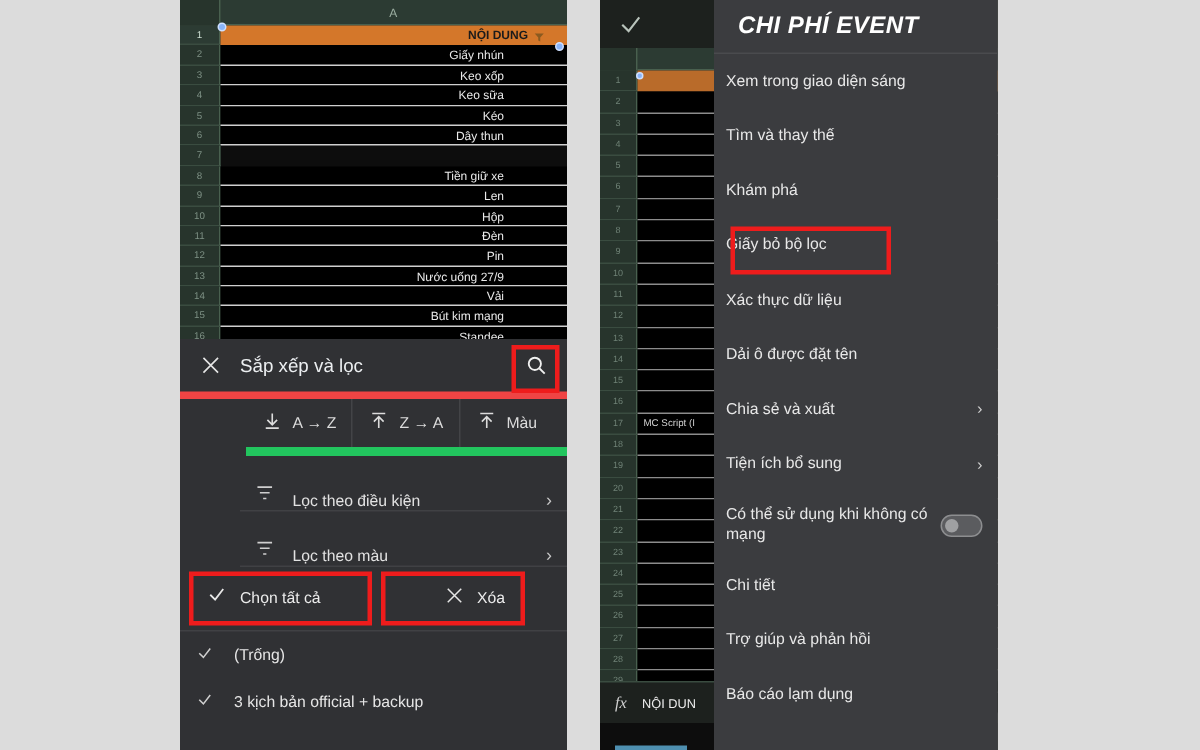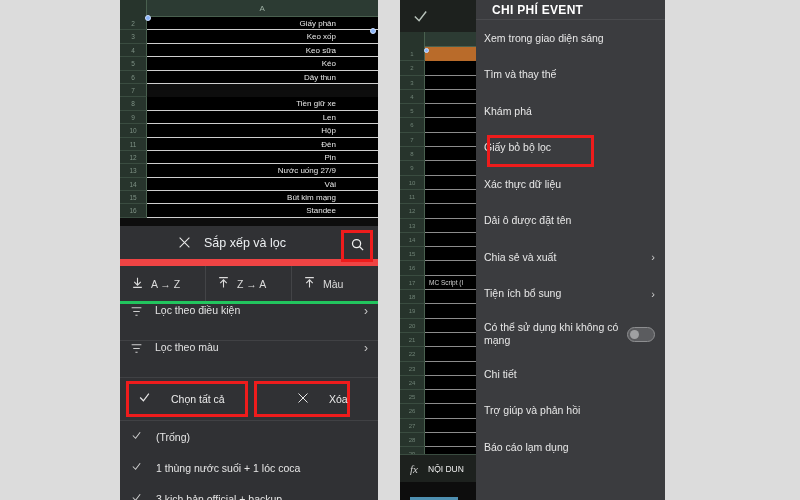--- a/index.html
+++ b/index.html
@@ -64,47 +64,47 @@
     background:#8ab4f8; border:1px solid #cfe0ff;
   }
 
   
   .sf-sheet {
     position:absolute; left:0; top:226px; width:100%; bottom:0;
     background:#303134;
   }
   .sf-title-row {
     height:40px; display:flex; align-items:center;
-    border-bottom:7px solid #ef4444; position:relative;padding-left:44px;
+    border-bottom:5px solid #ef4444; position:relative;
   }
   .icon-close {
     width:40px; flex:0 0 40px; display:flex; align-items:center; justify-content:center;
     color:#e6e6e6; font-size:15px;
   }
   .sf-title { color:#eceff1; font-size:12.5px; flex:1 1 auto; }
   .search-wrap {
     position:absolute; right:5px; top:4px; width:32px; height:32px;
     border:3px solid #ee1c1c; display:flex; align-items:center; justify-content:center;
   }
-  .sf-sortrow { height:38px; display:flex; border-bottom:3px solid #22c55e; }
+  .sf-sortrow { height:38px; display:flex; border-bottom:6px solid #22c55e;margin-left:44px; }
   .sortbtn {
     flex:1 1 33.33%; display:flex; align-items:center; gap:7px;
     padding-left:11px; color:#dcdcdc; font-size:10.5px;
     border-right:1px solid #434447;
   }
   .sortbtn:last-child { border-right:none; }
   .sf-listrow {
-    height:37px; display:flex; align-items:flex-start;
-    border-bottom:1px solid #404144; padding:0 10px; gap:12px;
+    height:37px; display:flex; align-items:flex-end;
+    border-bottom:1px solid #404144; padding:0 10px; gap:12px;margin-left:40px;
   }
   .sf-listrow .lbl { color:#e2e2e2; font-size:10.5px; flex:1 1 auto; }
   .chev { color:#c8c8c8; font-size:12px; }
   .sf-actionrow { height:42px; display:flex; align-items:center; padding:0 6px; gap:6px; }
   .act-box {
-    position:relative; display:flex; align-items:center; gap:20px;
+    position:relative; display:flex; align-items:center; gap:9px;
     border:3px solid #ee1c1c; height:36px; padding:0 12px 0 9px;
   }
   .act-box .t { color:#ececec; font-size:10.5px; white-space:nowrap; }
   .divider-l { height:1px; background:#404144; }
   .chkrow { height:31px; display:flex; align-items:center; padding:0 10px; gap:14px; }
   .chkrow .tk { color:#cfcfcf; font-size:11px; width:12px; text-align:center; }
   .chkrow .ct { color:#e6e6e6; font-size:10.5px; white-space:nowrap; }
 
   
   .panel-right {
@@ -141,23 +141,24 @@
   .r-fxbar .fxv { color:#ededed; font-size:8.5px; }
   .r-bottom { position:absolute; left:0; bottom:0; width:100%; height:18px; background:#0d0d0d; }
   .r-bluetab { position:absolute; left:10px; bottom:0; width:48px; height:3px; background:#4e8fb0; }
 
   
   .menu {
     position:absolute; left:76px; top:0; width:189px; height:500px;
     background:#3b3c3f;
   }
   .menu-title {
-    height:20px; display:flex; align-items:center; padding-left:16px;
-    color:#fff; font-size:12px; font-weight:bold; letter-spacing:.3px;
+    height:36px; display:flex; align-items:center; padding-left:16px;
+    color:#fff; font-size:16px; font-weight:bold; letter-spacing:.3px;
     border-bottom:1px solid #4a4b4e;
+    font-style:italic;
   }
   .mi {
     height:36.5px; display:flex; align-items:center; padding:0 10px 0 8px;
     color:#e8e8e8; font-size:10.5px; position:relative;
   }
   .mi .mtxt { flex:1 1 auto; line-height:1.25; }
   .mi .mchev { color:#d0d0d0; font-size:11px; }
   .mi.tall { height:44px; }
   .mi.hl::after {
     content:""; position:absolute; left:11px; top:5px;
@@ -178,23 +179,29 @@
 <div class="stage">
 
   <div class="panel-left">
 
     <div class="sheet-l">
       <div class="colhdr">
         <div class="corner"></div>
         <div class="alabel">A</div>
       </div>
       <div class="rowlist-l" id="left-rows">
+          <div class="row-l hdr">
+            <div class="rn">1</div>
+            <div class="cell">NỘI DUNG<span class="filter-glyph"><svg width="9" height="8" viewBox="0 0 24 24">
+                  <path d="M3 4 H21 L14 12 V20 L10 18 V12 Z" fill="#8a5a20"></path>
+                </svg></span></div>
+          </div>
           <div class="row-l">
             <div class="rn">2</div>
-            <div class="cell">Giấy phản</div>
+            <div class="cell">Giấy nhún</div>
           </div>
           <div class="row-l">
             <div class="rn">3</div>
             <div class="cell">Keo xốp</div>
           </div>
           <div class="row-l">
             <div class="rn">4</div>
             <div class="cell">Keo sữa</div>
           </div>
           <div class="row-l">
@@ -340,26 +347,20 @@
           <div class="chkrow">
             <span class="tk"><svg width="11" height="11" viewBox="0 0 24 24">
                 <path d="M4 12 L10 18 L20 5" stroke="#cfcfcf" stroke-width="2.2" fill="none"></path>
               </svg></span>
             <span class="ct">(Trống)</span>
           </div>
           <div class="chkrow">
             <span class="tk"><svg width="11" height="11" viewBox="0 0 24 24">
                 <path d="M4 12 L10 18 L20 5" stroke="#cfcfcf" stroke-width="2.2" fill="none"></path>
               </svg></span>
-            <span class="ct">1 thùng nước suối + 1 lóc coca</span>
-          </div>
-          <div class="chkrow">
-            <span class="tk"><svg width="11" height="11" viewBox="0 0 24 24">
-                <path d="M4 12 L10 18 L20 5" stroke="#cfcfcf" stroke-width="2.2" fill="none"></path>
-              </svg></span>
             <span class="ct">3 kịch bản official + backup</span>
           </div>
         </div>
     </div>
   </div>
 
   <div class="panel-right">
 
     <div class="sheet-r">
       <div class="r-topbar">

